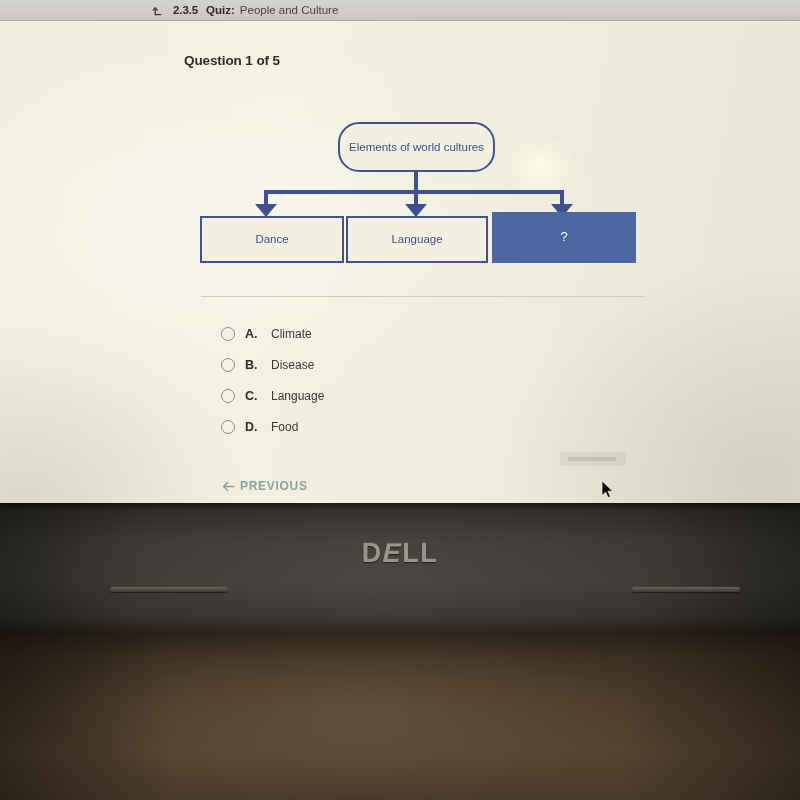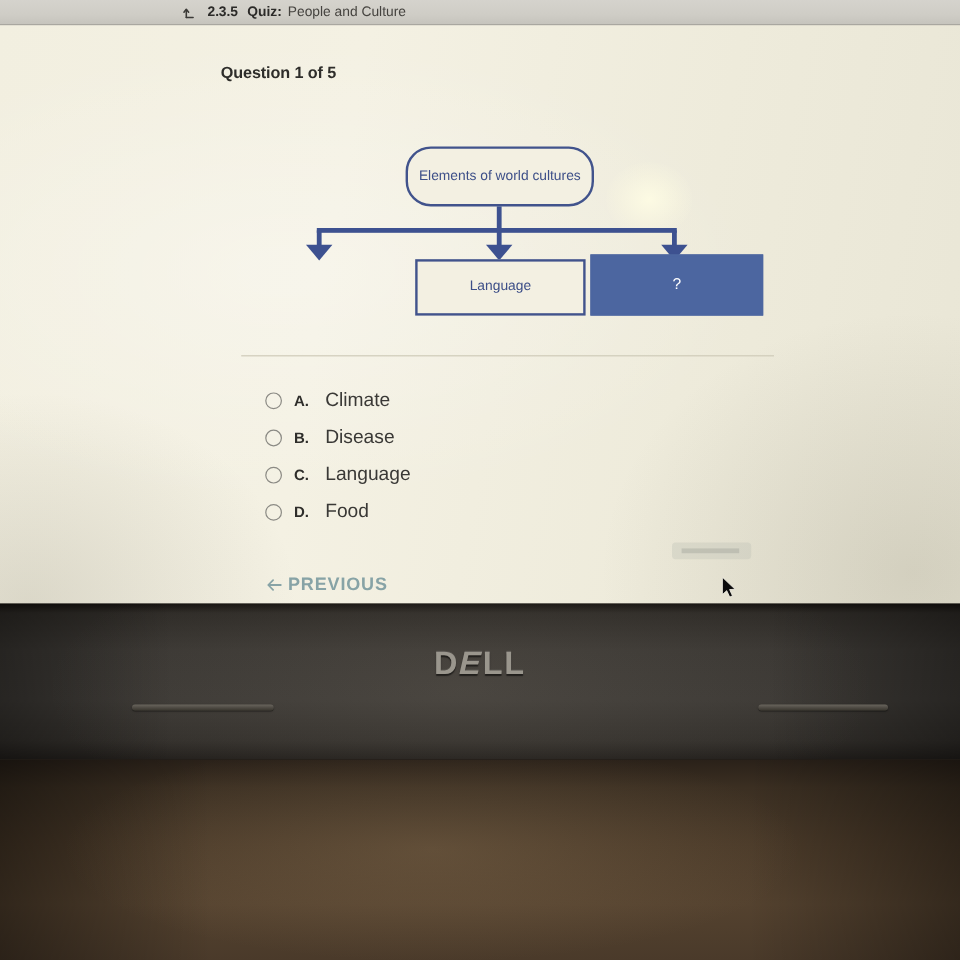--- a/index.html
+++ b/index.html
@@ -172,36 +172,36 @@
     flex: none;
     background: transparent;
   }
   .opt-letter {
     font-size: 12.5px;
     font-weight: bold;
     color: #2f2e2b;
     min-width: 16px;
   }
   .opt-text {
-    font-size: 16px;
+    font-size: 12px;
     color: #3a3936;
   }
 
   
   #prev-btn {
     position: absolute;
     left: 222px; top: 479px;
     display: flex;
     align-items: center;
     gap: 5px;
     color: #87a3a6;
   }
   #prev-arrow { width: 13px; height: 11px; display: block; }
   #prev-label {
-    font-size: 15px;
+    font-size: 12px;
     font-weight: bold;
     letter-spacing: 0.7px;
   }
 
   
   #next-ghost {
     position: absolute;
     left: 560px; top: 452px;
     width: 66px; height: 14px;
     border-radius: 3px;
@@ -309,20 +309,23 @@
 
     <div class="conn" id="conn-stem"></div>
     <div class="conn" id="conn-bar"></div>
     <div class="conn conn-drop" id="drop-a"></div>
     <div class="conn conn-drop" id="drop-b"></div>
     <div class="conn conn-drop" id="drop-c"></div>
     <div class="arrowhead" id="head-a"></div>
     <div class="arrowhead" id="head-b"></div>
     <div class="arrowhead" id="head-c"></div>
 
+    <div class="dbox" id="dbox-a">
+      <span>Dance</span>
+    </div>
     <div class="dbox" id="dbox-b">
       <span>Language</span>
     </div>
     <div class="dbox" id="dbox-c">
       <span>?</span>
     </div>
   </div>
 
   <div id="divider"></div>
 

